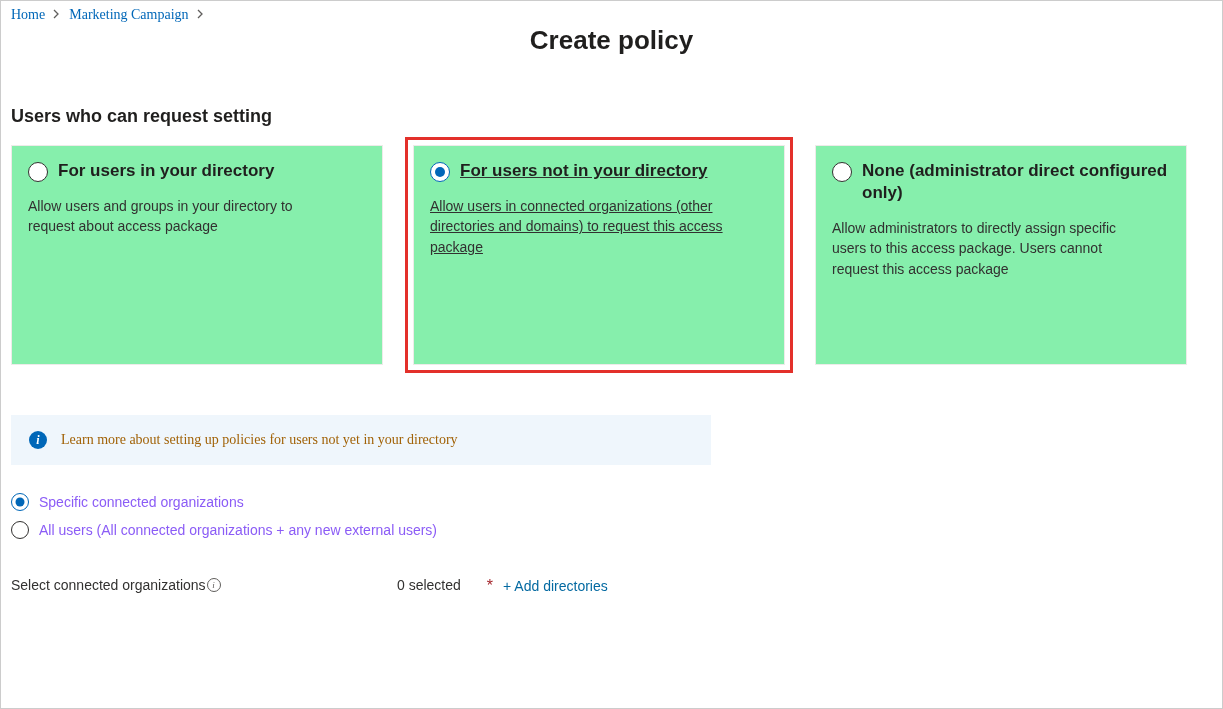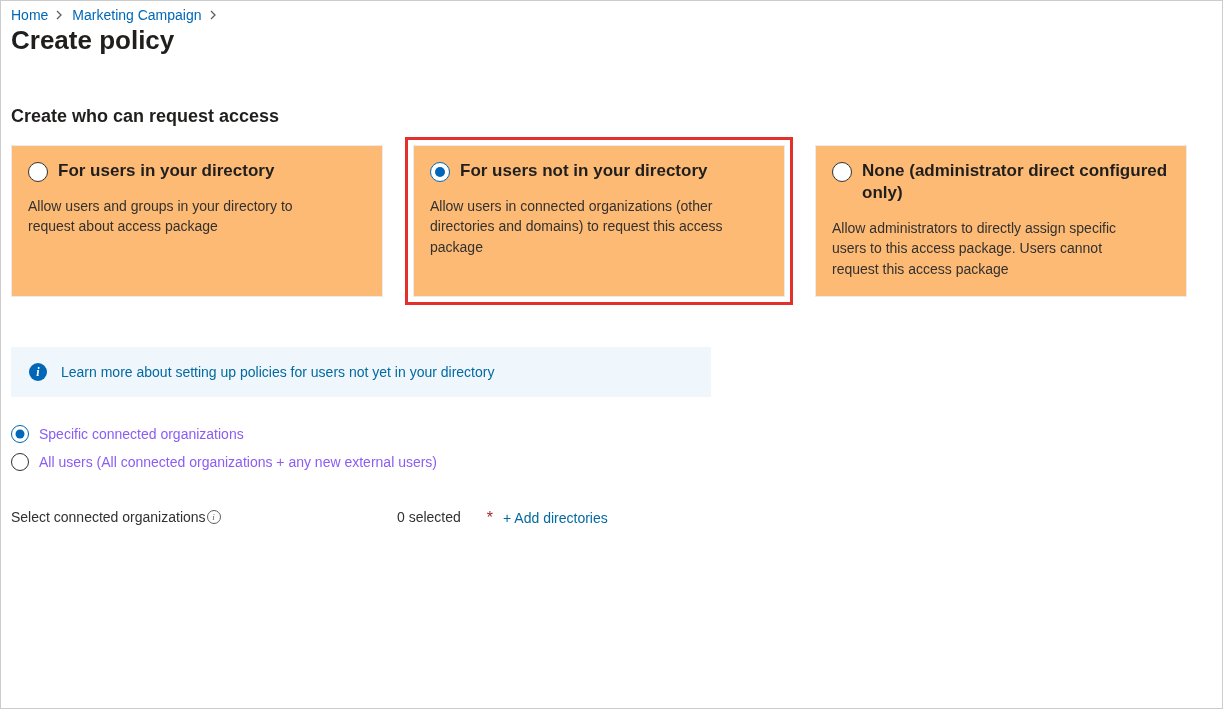--- a/index.html
+++ b/index.html
@@ -15,51 +15,54 @@
     position: relative;
   }
   .container { padding: 6px 10px 20px 10px; }
   .breadcrumb {
     display: flex;
     align-items: center;
     gap: 8px;
     font-size: 14px;
     color: #0067b8;
     margin-bottom: 2px;
+    font-family: Liberation Serif, serif;
   }
   .breadcrumb .crumb { color: #0067b8; cursor: pointer; }
   .breadcrumb .sep { color: #605e5c; }
   h1.page-title {
     font-size: 26px;
     font-weight: 600;
     color: #201f1e;
     margin: 2px 0 50px 0;
+    text-align: center;
   }
   .section-heading {
     font-size: 18px;
     font-weight: 600;
     margin: 0 0 18px 0;
     color: #201f1e;
   }
   .cards {
     display: flex;
     gap: 30px;
     margin-bottom: 50px;
   }
   .card {
     border: 1px solid #edebe9;
     width: 372px;
-    height: 152px;
+    height: 220px;
     padding: 14px 16px 16px 16px;
-    background: #fdba74;
+    background: #86efac;
     cursor: pointer;
   }
   .cards .card-wrap:nth-child(2) {
     outline: 3px solid #e3302a;
     outline-offset: 5px;
+    text-decoration: underline;
   }
   .card-head {
     display: flex;
     align-items: flex-start;
     gap: 10px;
     margin-bottom: 14px;
   }
   .radio {
     width: 20px; height: 20px;
     border: 1.4px solid #323130;
@@ -105,21 +108,21 @@
     background: #0067b8;
     border-radius: 50%;
     color: #fff;
     display: flex; align-items: center; justify-content: center;
     font-weight: 700;
     font-size: 12px;
     flex: 0 0 18px;
     font-style: italic;
     font-family: Georgia, serif;
   }
-  .info-text { font-size: 14px; color: #0369a1; }
+  .info-text { font-size: 14px; color: #a16207; font-family: Liberation Serif, serif; }
   .radio-list { margin-bottom: 38px; }
   .radio-row {
     display: flex;
     align-items: center;
     gap: 10px;
     margin-bottom: 10px;
     cursor: pointer;
   }
   .radio-row .radio { width: 18px; height: 18px; flex: 0 0 18px; margin-top: 0; }
   .radio-row .radio.selected::after { width: 9px; height: 9px; }
@@ -166,21 +169,21 @@
     <span class="crumb">Marketing Campaign</span>
     <span class="sep">
       <svg width="8" height="10" viewBox="0 0 8 10">
           <path d="M1 1 L5 5 L1 9" stroke="#605e5c" stroke-width="1.3" fill="none"></path>
         </svg>
     </span>
   </div>
 
   <h1 class="page-title">Create policy</h1>
 
-  <div class="section-heading">Create who can request access</div>
+  <div class="section-heading">Users who can request setting</div>
 
   <div class="cards">
     <div class="card-wrap">
       <div class="card">
         <div class="card-head">
           <span class="radio"></span>
           <span class="card-title">For users in your directory</span>
         </div>
         <div class="card-desc">Allow users and groups in your directory to request about access package</div>
       </div>

